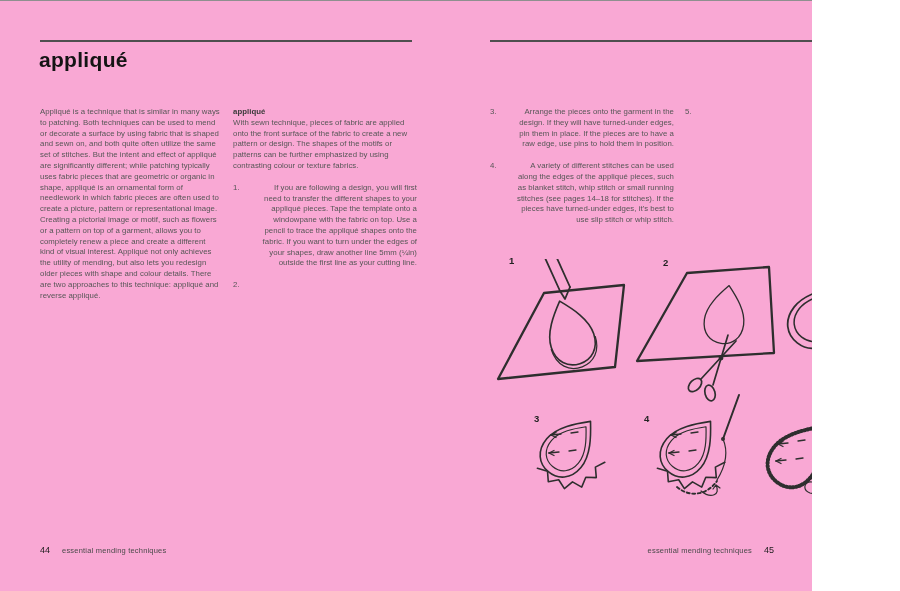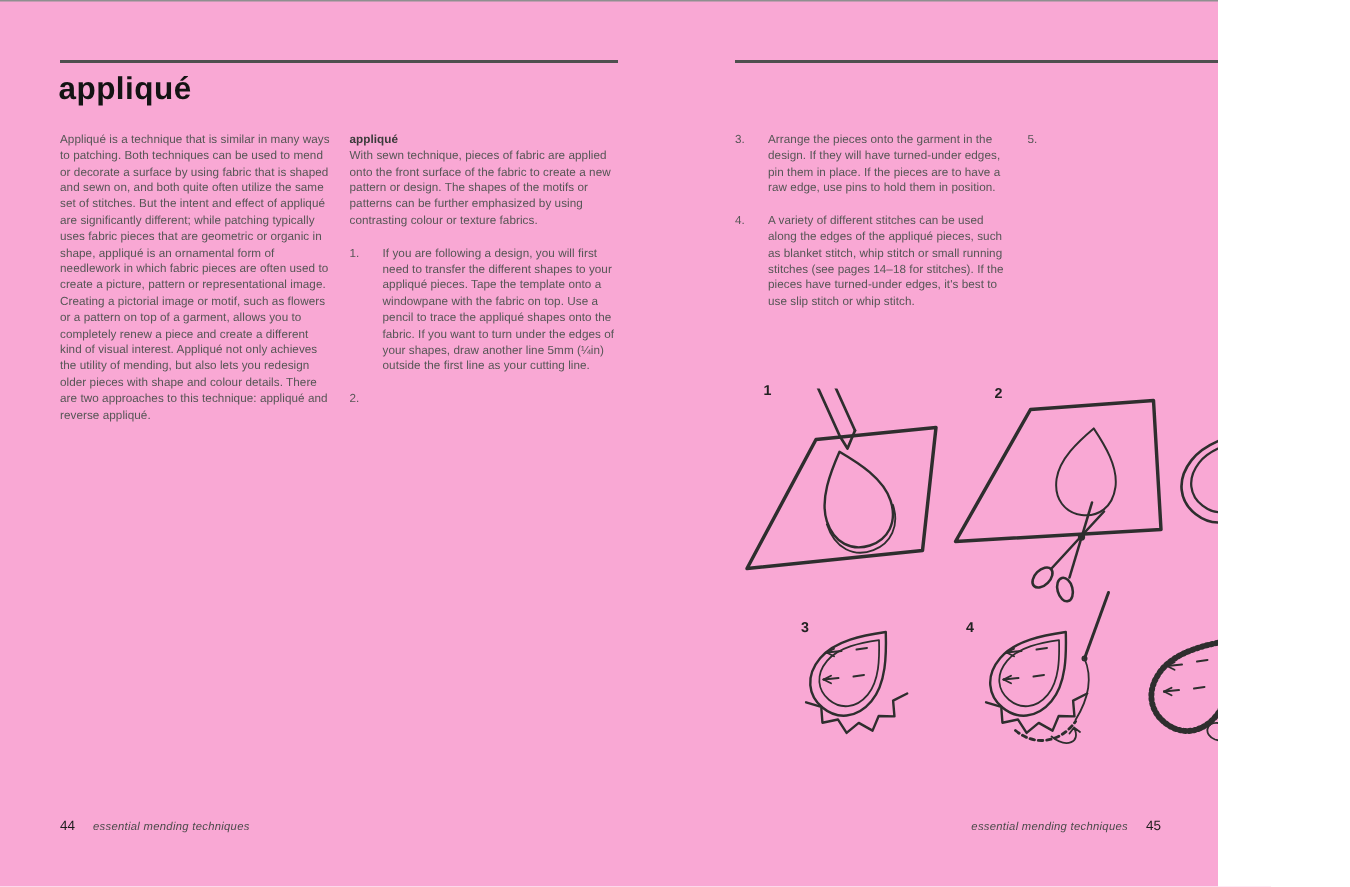--- a/index.html
+++ b/index.html
@@ -8,39 +8,39 @@
     font-family:"Liberation Sans", sans-serif; color:#565656;
     border-top:1px solid #8f8f8f; box-sizing:border-box; overflow:hidden;
   }
   .rule { position:absolute; top:39px; height:2px; background:#4f4f4f; }
   .rule-left { left:40px; width:372px; }
   .rule-right { left:490px; width:372px; }
   .title {
     position:absolute; left:39px; top:47px; font-size:21px; font-weight:bold;
     color:#141414; letter-spacing:0.3px;
   }
-  .col { position:absolute; top:87px; font-size:7.8px; line-height:10.8px; letter-spacing:0.04px; }
+  .col { position:absolute; top:106px; font-size:7.8px; line-height:10.8px; letter-spacing:0.04px; }
   .col1 { left:40px;  width:181px; }
   .col2 { left:233px; width:184px; }
   .col3 { left:490px; width:184px; }
   .col4 { left:685px; width:181px; }
   .col p { margin:0; }
   .subhead { font-weight:bold; color:#3a3a3a; font-size:7.8px; margin:0; }
   .step { display:flex; margin-top:11px; }
   .step-first { margin-top:0; }
   .num { width:22px; flex:none; }
-  .txt { flex:1; }
+  .txt { flex:1;text-align:right; }
   .figlabel { position:absolute; font-size:9.5px; font-weight:bold; color:#222222; }
   .fig { position:absolute; }
   .fig svg { display:block; }
   .footer { position:absolute; top:544px; font-size:7.5px; color:#4a4a4a; }
   .footer-left { left:40px; }
   .footer-right { right:38px; text-align:left; }
   .pagenum { font-weight:normal; font-size:9px; color:#1c1c1c; }
-  .running { font-style:italic; letter-spacing:0.2px; }
+  .running { letter-spacing:0.2px; }
   .footer-left .running { margin-left:12px; }
   .footer-right .pagenum { margin-left:12px; }
   .lineart { stroke:#2e2e2e; fill:none; stroke-linecap:round; stroke-linejoin:round; }
 </style>
 </head>
 <body>
 
 <div class="spread">
 
   <div class="rule rule-left"></div>

